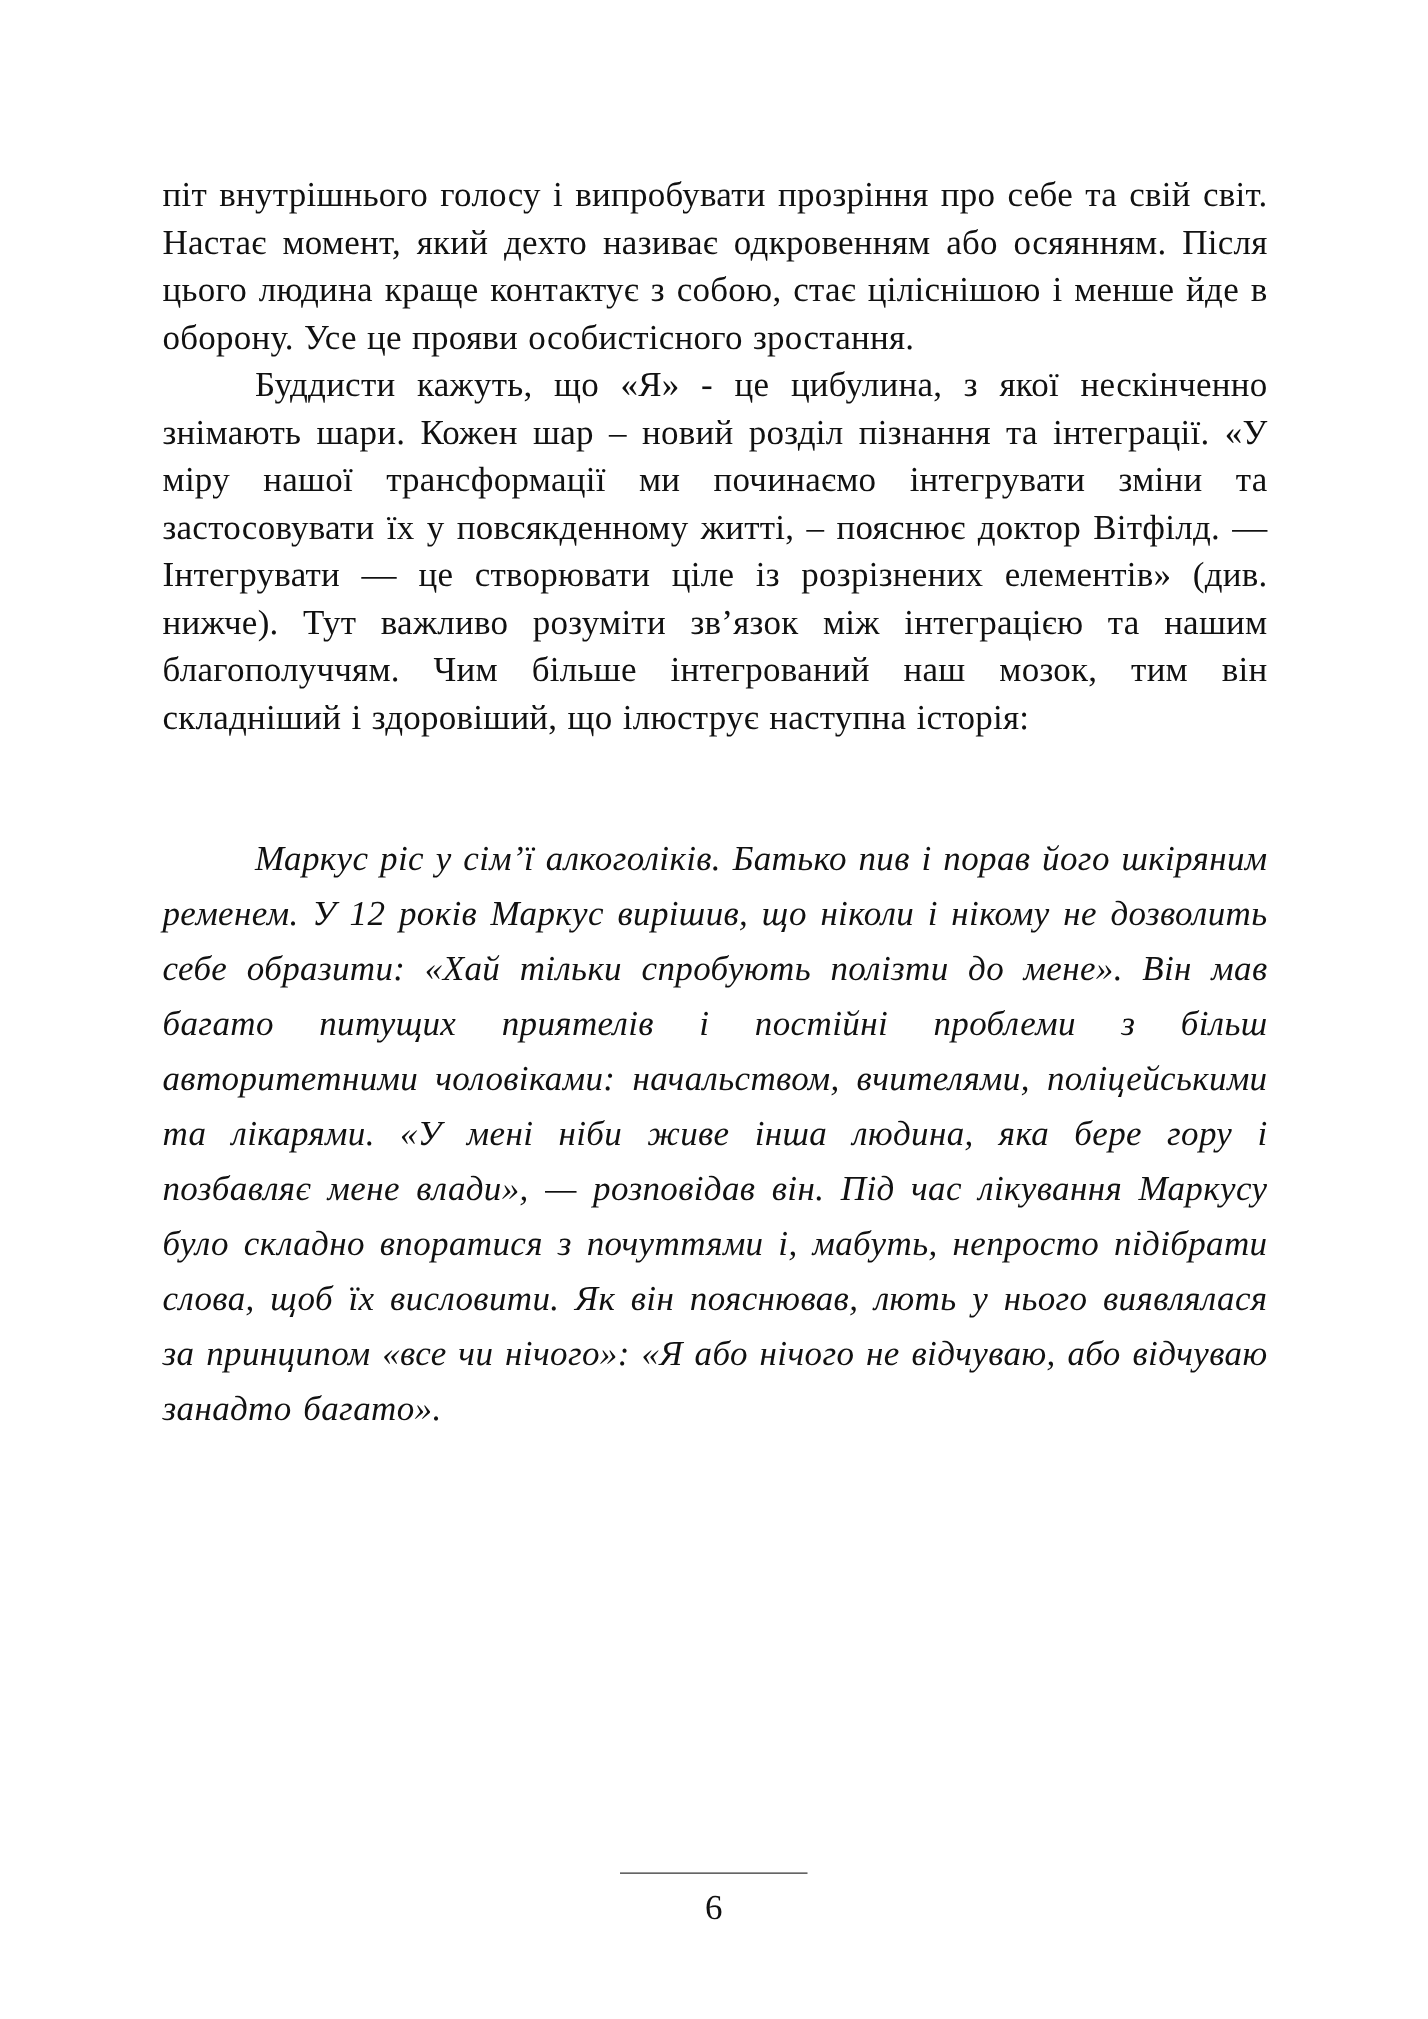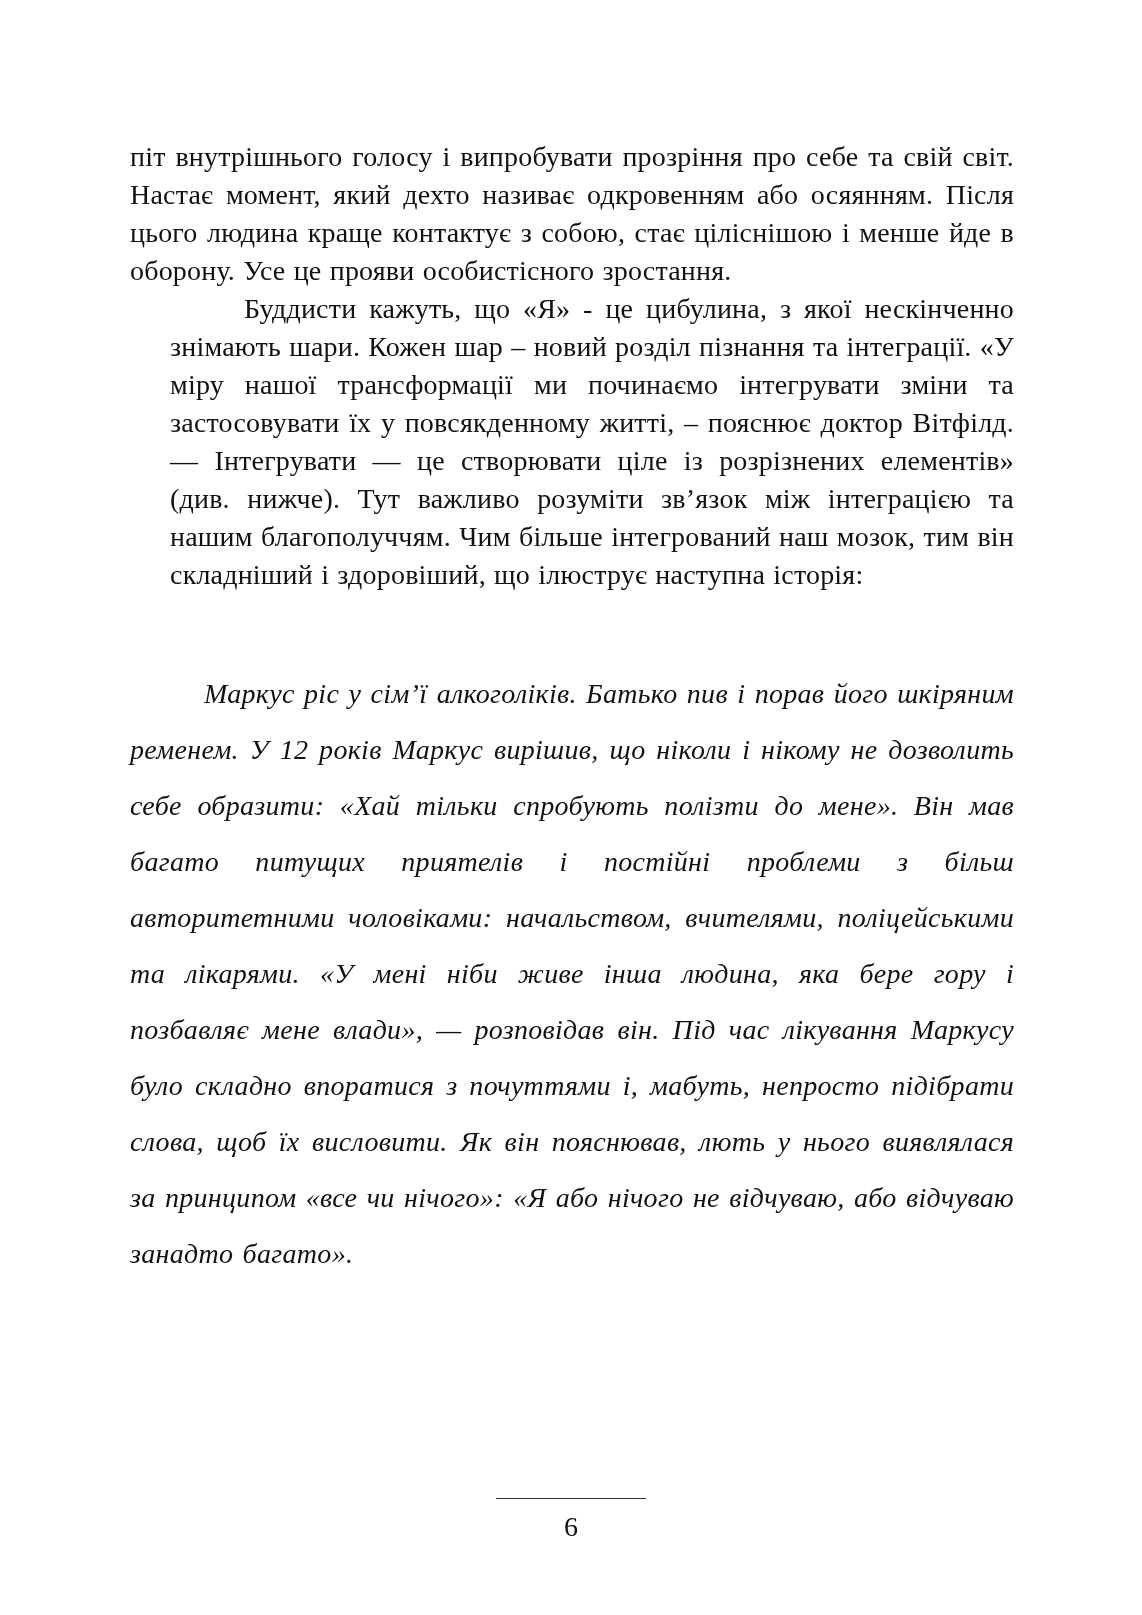--- a/index.html
+++ b/index.html
@@ -26,30 +26,29 @@
   .body-text p {
     margin: 0;
     font-size: 28px;
     line-height: 38px;
     text-align: justify;
     letter-spacing: 0.2px;
     word-spacing: 1px;
   }
   .body-text p.indented {
     text-indent: 74px;
-    margin-left: 40px;
   }
   .quote-block {
     margin-top: 72px;
   }
   .quote-block p {
     margin: 0;
     font-style: italic;
     font-size: 28px;
-    line-height: 56px;
+    line-height: 44px;
     text-align: justify;
     text-indent: 74px;
     letter-spacing: 0.3px;
     word-spacing: 2px;
   }
   .footer {
     position: absolute;
     left: 0;
     bottom: 72px;
     width: 1142px;

